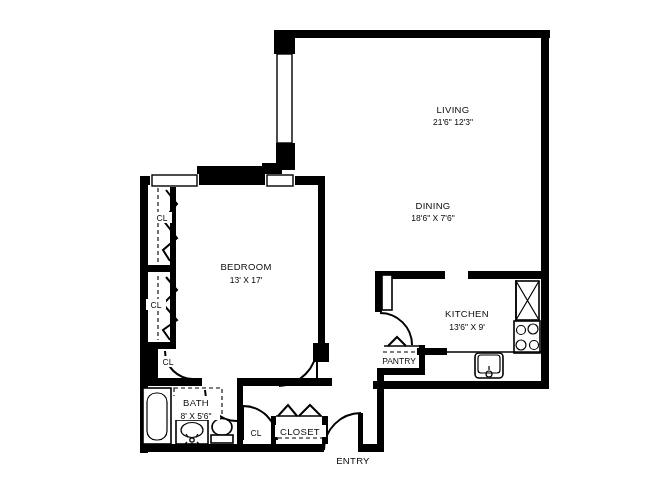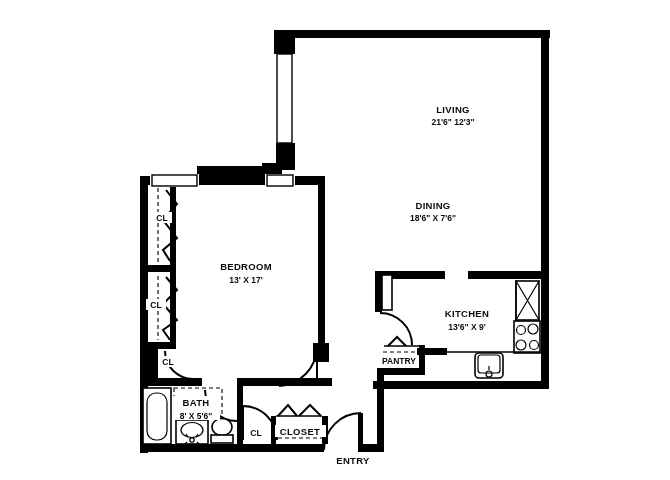--- a/index.html
+++ b/index.html
@@ -1,17 +1,17 @@
 <!DOCTYPE html>
 <html><head>
 <meta charset="utf-8">
 <style>
   html,body{margin:0;padding:0;background:#ffffff;}
   .stage{position:relative;width:670px;height:480px;background:#ffffff;overflow:hidden;
-         font-family:"Liberation Sans",sans-serif;font-weight:bold;}
+         font-family:"Liberation Sans",sans-serif;}
   svg{display:block;}
   .wall{fill:#000000;}
   .thin{stroke:#000000;stroke-width:1.3;fill:none;}
   .arc{stroke:#000000;stroke-width:2;fill:none;}
   .leaf{stroke:#000000;stroke-width:2;fill:none;}
   .dash{stroke:#000000;stroke-width:1.1;fill:none;stroke-dasharray:4 3;}
   .fix{stroke:#000000;stroke-width:1.6;fill:#ffffff;}
   .fix-thin{stroke:#000000;stroke-width:1.2;fill:none;}
   .win{fill:#ffffff;stroke:#000000;stroke-width:1.4;}
   .wingap{fill:#ffffff;}

